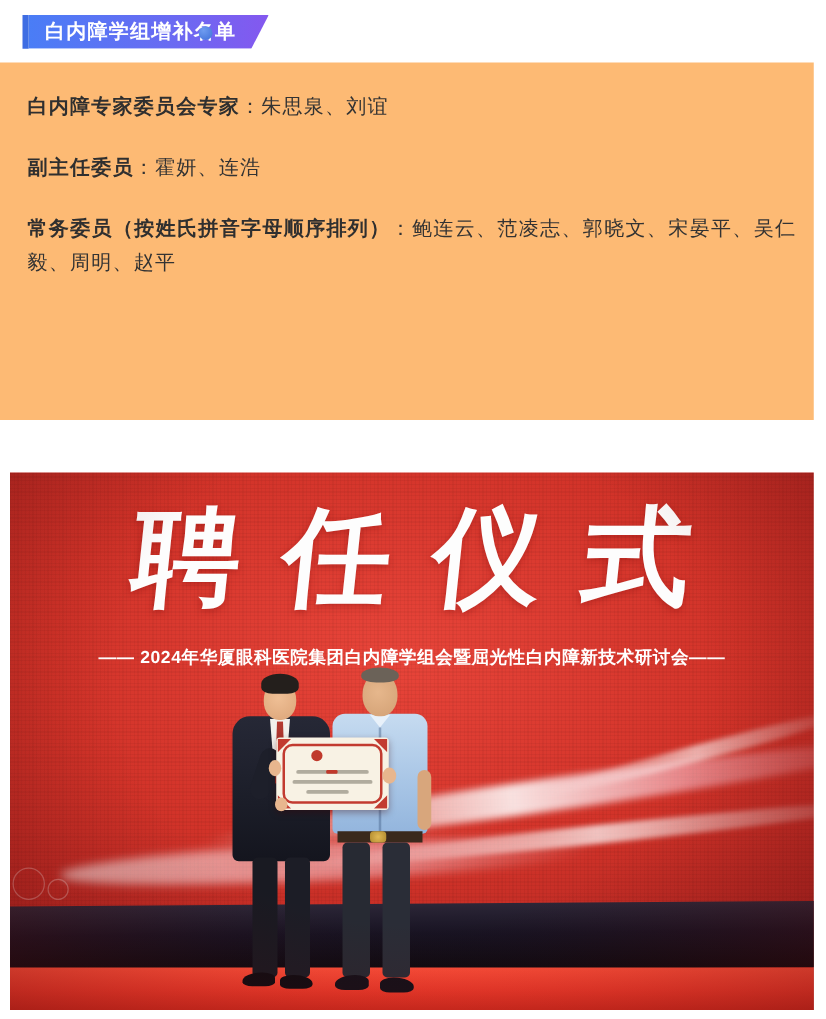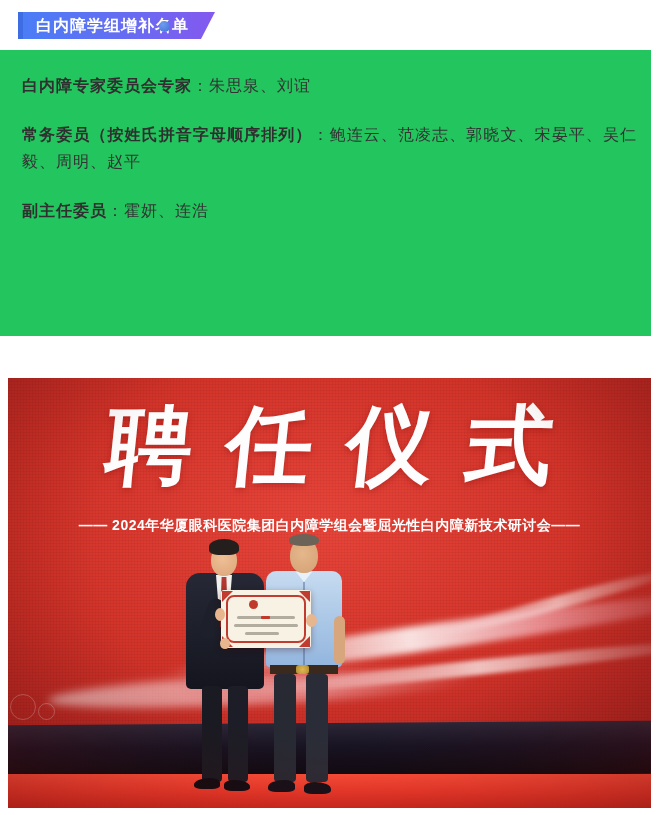--- a/index.html
+++ b/index.html
@@ -20,21 +20,21 @@
     color:#fff;font-weight:bold;font-size:16px;letter-spacing:1px;
   }
   .badge-dot{
     position:absolute;left:159px;top:21px;width:11px;height:11px;border-radius:50%;
     background:radial-gradient(circle at 35% 30%,#6f9cf0,#3f6fd8);
   }
 
   
   .panel{
     position:absolute;left:0;top:50px;width:651px;height:286px;
-    background:#22c55e;box-sizing:border-box;
+    background:#fdba74;box-sizing:border-box;
     padding:22px 14px 0 22px;
   }
   .para{
     margin:0 0 22px 0;font-size:16px;line-height:27px;color:#333;
     letter-spacing:1px;text-align:justify;
   }
   .para strong{font-weight:bold;color:#2f2f2f;}
 
   
   .photo{
@@ -150,22 +150,22 @@
 <div id="page">
 
   <div class="badge-wrap">
     <div class="badge-accent"></div>
     <div class="badge-body">白内障学组增补名单</div>
   </div>
   <div class="badge-dot"></div>
 
   <div class="panel">
     <p class="para"><strong>白内障专家委员会专家</strong><span>：朱思泉、刘谊</span></p>
+    <p class="para"><strong>副主任委员</strong><span>：霍妍、连浩</span></p>
     <p class="para"><strong>常务委员（按姓氏拼音字母顺序排列）</strong><span>：鲍连云、范凌志、郭晓文、宋晏平、吴仁毅、周明、赵平</span></p>
-    <p class="para"><strong>副主任委员</strong><span>：霍妍、连浩</span></p>
   </div>
 
   <figure class="photo" style="margin:0">
     <div class="led-texture"></div>
 
     <div class="beam beam3"></div>
     <div class="beam beam1"></div>
     <div class="beam beam2"></div>
     <div class="beam beam4"></div>
     <div class="ring ring1"></div>

